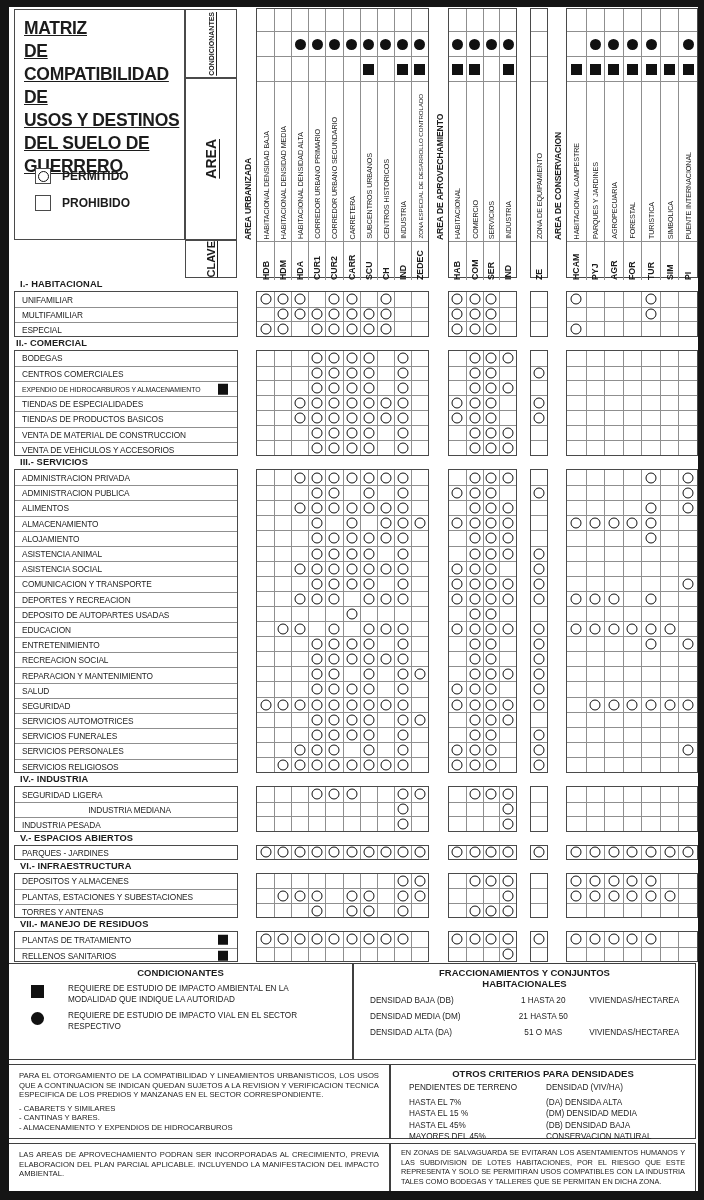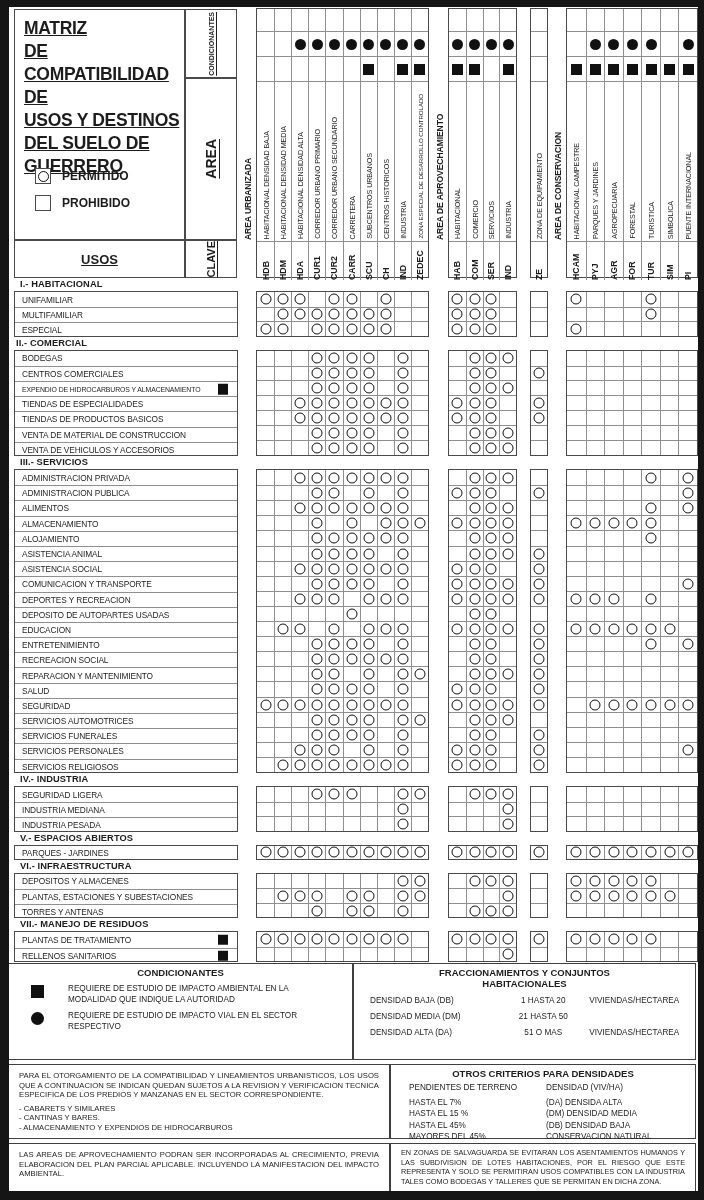--- a/index.html
+++ b/index.html
@@ -82,21 +82,20 @@
       <span class="legend-box">
           <span class="legend-circle"></span>
         </span>
       <span class="legend-label">PERMITIDO</span>
     </div>
     <div class="legend-row" style="top:185px;">
       <span class="legend-box"></span>
       <span class="legend-label">PROHIBIDO</span>
     </div>
   </div>
-  <div class="box center-lbl" style="left:14px;top:240px;width:171px;height:38px;font-size:13px;">USOS</div>
   <div class="box center-lbl" style="left:185px;top:9px;width:52px;height:69px;">
     <span class="vert" style="font-size:7px;font-weight:bold;">CONDICIONANTES</span>
   </div>
   <div class="box center-lbl" style="left:185px;top:78px;width:52px;height:162px;">
     <span class="vert" style="font-size:14px;font-weight:bold;">AREA</span>
   </div>
   <div class="box center-lbl" style="left:185px;top:240px;width:52px;height:38px;">
     <span class="vert" style="font-size:11px;font-weight:bold;">CLAVE</span>
   </div>
 
@@ -1820,21 +1819,21 @@
         <div class="cell bl bt"></div>
         <div class="cell bl bt"></div>
         <div class="cell bl bt"></div>
         <div class="cell bl bt"></div>
       </div>
       <div class="sec-title" style="left: 20px; top: 774px;">IV.- INDUSTRIA</div>
       <div class="lbox" style="left: 14px; top: 786px; width: 224px; height: 45.6px;">
         <div class="lrow" style="height: 15.2px;">
           <div class="ltext">SEGURIDAD LIGERA</div>
         </div>
-        <div class="lrow bt" style="height: 15.2px;">
+        <div class="lrow bt" style="height: 15.2px; justify-content: center;">
           <div class="ltext">INDUSTRIA MEDIANA</div>
         </div>
         <div class="lrow bt" style="height: 15.2px;">
           <div class="ltext">INDUSTRIA PESADA</div>
         </div>
       </div>
       <div class="gridbox" style="left: 256px; top: 786px; width: 173px; height: 45.6px; grid-template-columns: repeat(10, 1fr); grid-template-rows: repeat(3, 1fr);">
         <div class="cell"></div>
         <div class="cell bl"></div>
         <div class="cell bl"></div>

